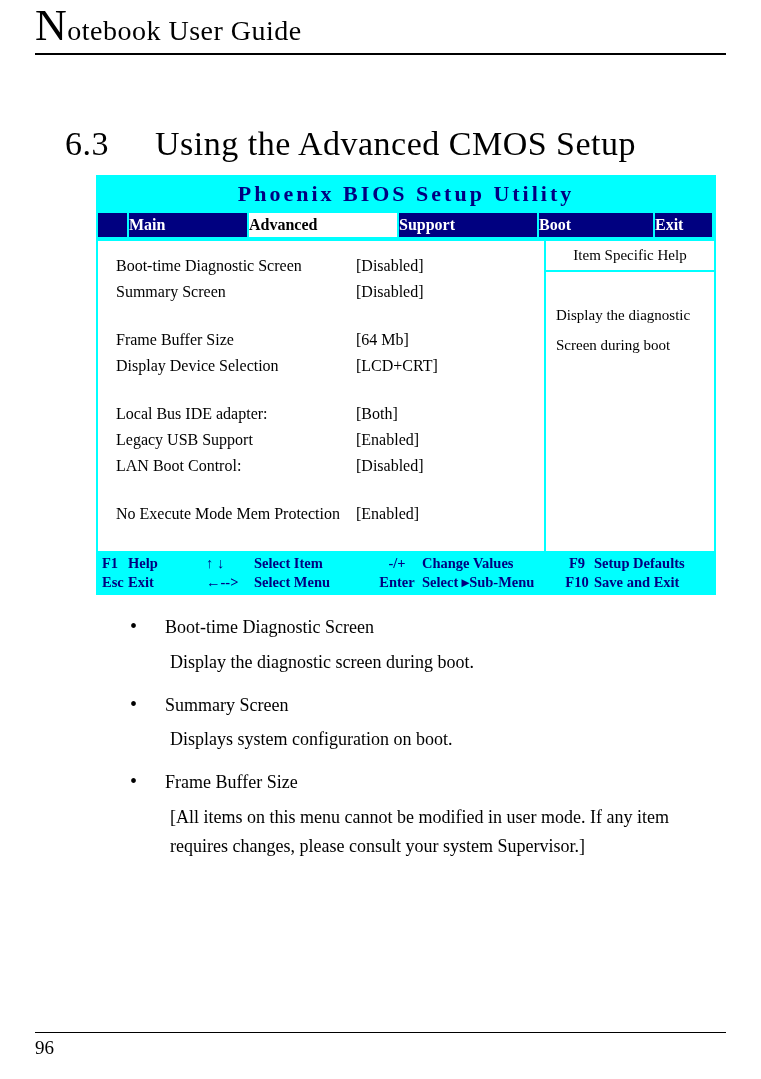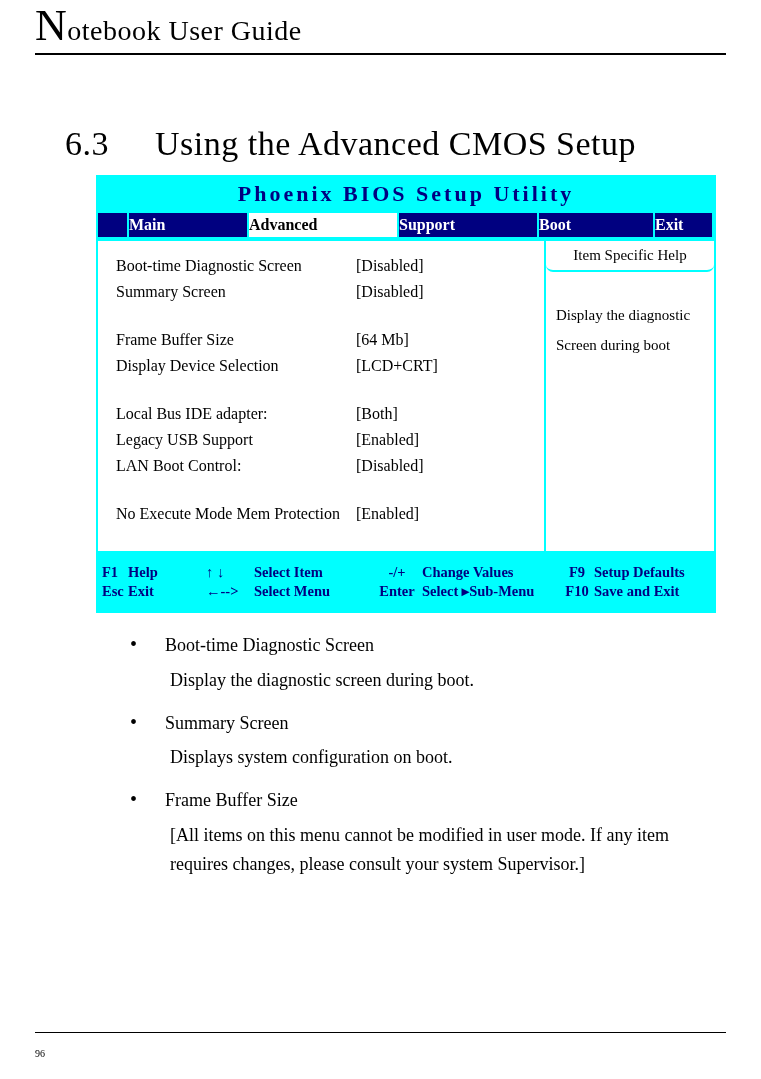--- a/index.html
+++ b/index.html
@@ -74,42 +74,41 @@
     }
     .bios-right {
       width: 170px;
       border-left: 2px solid #00ffff;
     }
     .bios-right-head {
       text-align: center;
       padding: 6px 4px;
       border-bottom: 2px solid #00ffff;
       font-size: 15px;
-      border-radius: 7px;
     }
     .bios-right-body {
       padding: 28px 10px 10px 10px;
       font-size: 15px;
       line-height: 2;
     }
     .bios-row {
       display: flex;
       padding: 4px 0;
     }
     .bios-row .lbl { width: 240px; }
     .bios-row .val { }
     .bios-gap { height: 22px; }
     .bios-footer {
       display: flex;
       background: #00ffff;
       color: #000080;
       font-weight: bold;
       font-size: 14.5px;
       border-top: 2px solid #00ffff;
-      padding: 10px 0;
+      padding: 1px 0;
     }
     .fcol1 { width: 30px; padding-left: 4px; }
     .fcol2 { width: 78px; }
     .fcol3 { width: 48px; }
     .fcol4 { width: 118px; }
     .fcol5 { width: 50px; text-align: center; }
     .fcol6 { width: 138px; }
     .fcol7 { width: 34px; text-align: center; }
     .fcol8 { flex: 1; padding-right: 4px; }
     .bios-footer > div > div { padding: 1px 0; }
@@ -143,21 +142,21 @@
       bottom: 46px;
       left: 35px;
       right: 35px;
       border: none;
       border-top: 1px solid #000;
     }
     .page-num {
       position: absolute;
       bottom: 20px;
       left: 35px;
-      font-size: 10px;
+      font-size: 19px;
     }
   </style>
 </head>
 <body>
 
 <div class="header-title">
   <span class="big-n">N</span><span>otebook User Guide</span>
 </div>
 <hr class="hr1">
 

